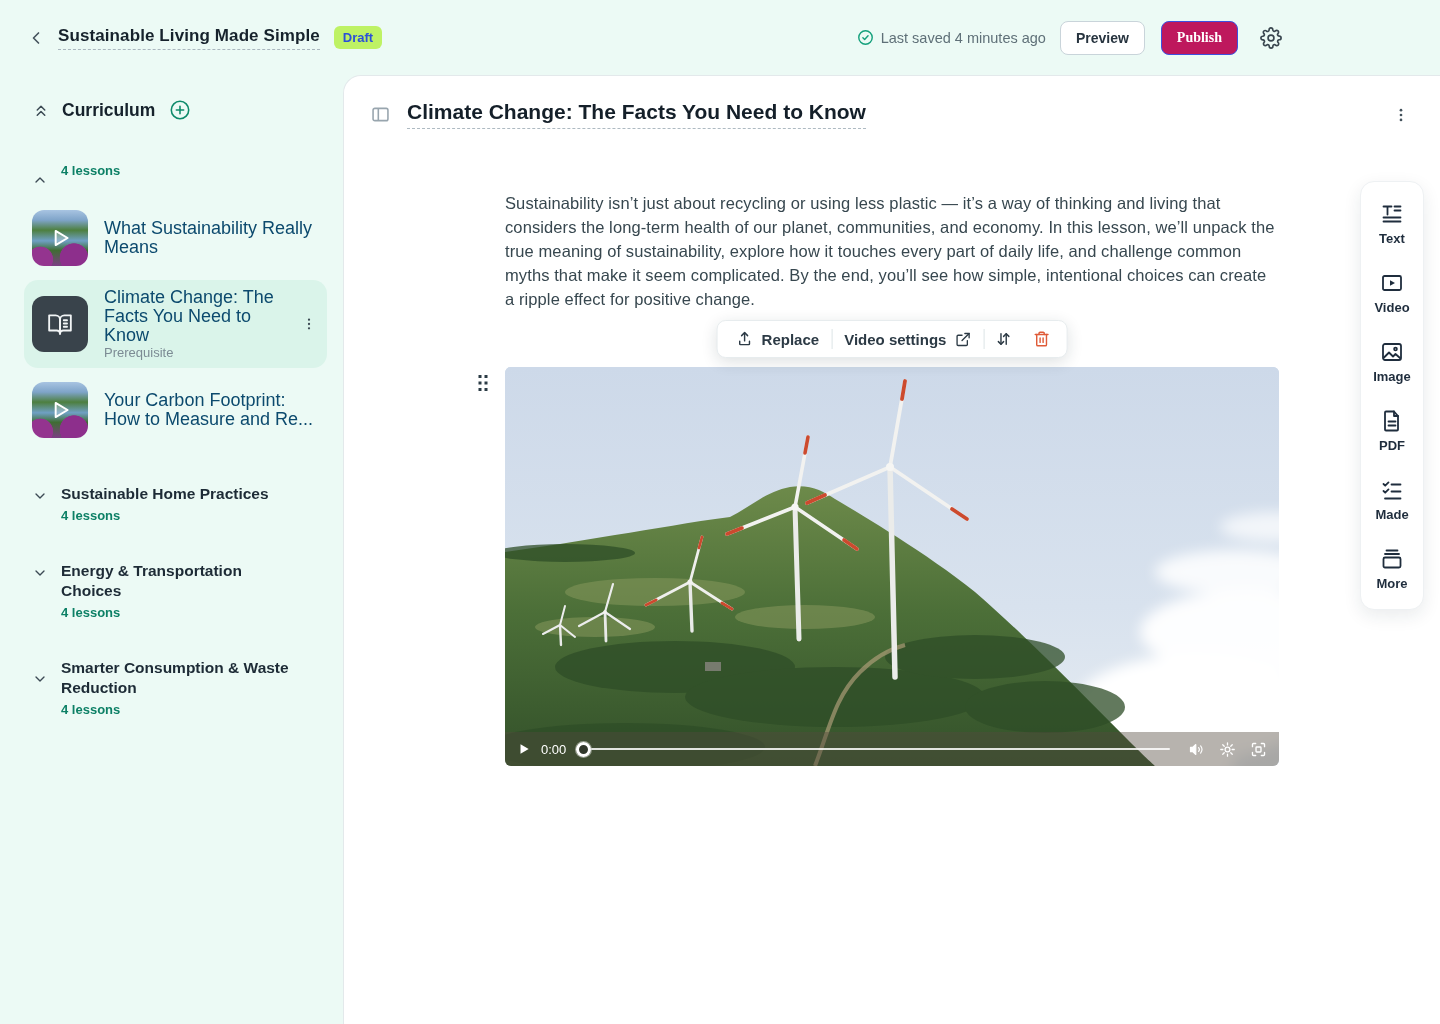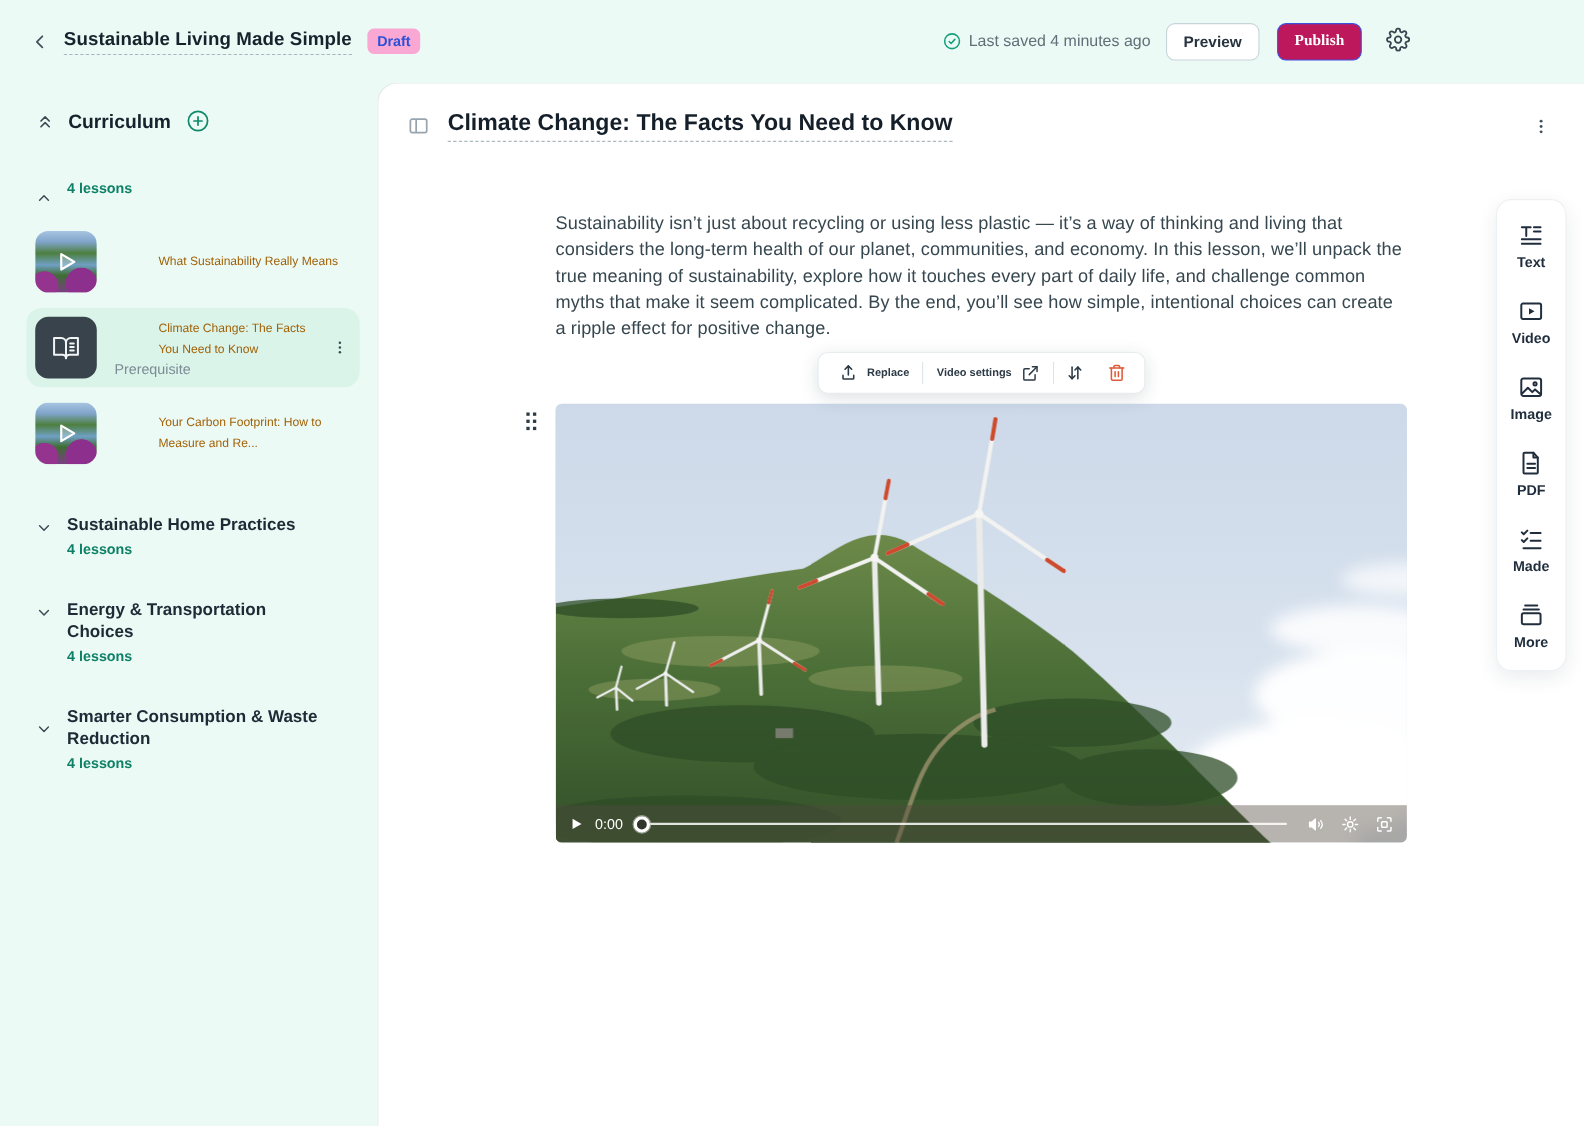--- a/index.html
+++ b/index.html
@@ -17,24 +17,24 @@
   .topbar {
     position:absolute; top:0; left:0; width:1308px; height:75px;
     display:flex; align-items:center; padding:0 22px;
   }
   .back-btn { width:28px; height:28px; display:flex; align-items:center; justify-content:center; cursor:pointer; color:#45535d; }
   .course-title {
     margin-left:8px; font-size:17px; font-weight:700; color:#16222c;
     border-bottom:1.5px dashed #a9b6be; padding-bottom:3px; letter-spacing:.1px;
   }
   .draft-badge {
-    margin-left:14px; background:#f9a8d4; color:#2b50d8; font-size:13px; font-weight:600;
+    margin-left:14px; background:#bef264; color:#2b50d8; font-size:13px; font-weight:600;
     padding:4px 9px; border-radius:6px;
   }
-  .topbar-right { margin-left:auto; display:flex; gap:14px; }
+  .topbar-right { margin-left:auto; display:flex; align-items:center; gap:14px; }
   .saved { display:flex; align-items:center; gap:7px; color:#5f7078; font-size:14.5px; }
   .saved .chk { color:#14a07c; }
   .btn { height:34px; border-radius:8px; font-size:14px; font-weight:600; padding:0 15px; display:flex; align-items:center; cursor:pointer; }
   .btn-preview { background:#fff; border:1px solid #c9d4da; color:#27343f; }
   .btn-publish { background:#be185d; border:1px solid #3c50e0; color:#fff; margin-left:2px;font-family:Liberation Serif, serif; }
   .gear-btn { width:30px; height:30px; display:flex; align-items:center; justify-content:center; color:#38454e; cursor:pointer; margin-left:4px; }
 
   
   .sidebar { position:absolute; top:75px; left:0; width:343px; bottom:0; padding:24px 16px 0 32px; overflow:hidden; }
   .cur-row { display:flex; align-items:center; gap:12px; }
@@ -57,21 +57,21 @@
     width:56px; height:56px; border-radius:12px; flex:0 0 auto; position:relative; overflow:hidden;
     background:
       radial-gradient(circle at 75% 85%, #8d2f8c 0 22%, transparent 23%),
       radial-gradient(circle at 15% 88%, #94348f 0 18%, transparent 19%),
       linear-gradient(180deg, #a8c4e2 0%, #7fa4c9 18%, #4d7f3f 36%, #6fa0c4 55%, #3f6d33 72%, #7c3d85 100%);
   }
   .thumb.dim { opacity:.55; }
   .thumb .play { position:absolute; inset:0; display:flex; align-items:center; justify-content:center; color:#fff; }
   .book-tile { width:56px; height:56px; border-radius:12px; flex:0 0 auto; background:#39434b; display:flex; align-items:center; justify-content:center; color:#f2f5f6; }
   .lesson-text { flex:1; min-width:0; }
-  .lesson-title { font-size:11px; color:#a16207; line-height:19px; font-weight:500;margin-left:40px; }
+  .lesson-title { font-size:18px; color:#0c4a6e; line-height:19px; font-weight:500; }
   .lesson-meta { display:flex; align-items:center; gap:6px; font-size:13px; color:#7c8b94; margin-top:0; }
   .lesson-kebab { color:#3c4a54; flex:0 0 auto; padding:2px; cursor:pointer; }
 
   
   .main {
     position:absolute; top:75px; left:343px; right:0; bottom:0;
     background:#fff; border:1px solid #e3e9eb; border-right:none; border-bottom:none;
     border-top-left-radius:18px;
   }
   .main-head { display:flex; align-items:center; padding:24px 26px 0 26px; }
@@ -85,21 +85,21 @@
   .content { position:relative; margin:62px 0 0 161px; width:774px; }
   .para { font-size:16.5px; line-height:24px; color:#37474f; letter-spacing:.1px; }
 
   .block-wrap { position:relative; margin-top:56px; }
   .float-toolbar {
     position:absolute; top:-47px; left:50%; transform:translateX(-50%);
     background:#fff; border:1px solid #e7ecee; border-radius:9px;
     box-shadow:0 4px 16px rgba(20,40,50,.14);
     display:flex; align-items:center; height:38px; padding:0 6px; z-index:5; white-space:nowrap;
   }
-  .tb-item { display:flex; align-items:center; gap:8px; padding:0 12px; font-size:10px; font-weight:600; color:#2c3a45; cursor:pointer; }
+  .tb-item { display:flex; align-items:center; gap:8px; padding:0 12px; font-size:15px; font-weight:600; color:#2c3a45; cursor:pointer; }
   .tb-item.icon-only { padding:0 10px; }
   .tb-sep { width:1px; height:20px; background:#dde4e7; }
   .tb-trash { color:#df5b38; }
 
   .drag-handle { position:absolute; left:-28px; top:6px; color:#2b3b45; cursor:grab; }
 
   .video { width:774px; height:399px; border-radius:6px; overflow:hidden; position:relative; background:#ccd9e8; }
   .vbar {
     position:absolute; left:0; right:0; bottom:0; height:34px;
     background:rgba(84,74,62,.42); display:flex; align-items:center; padding:0 12px; gap:10px;justify-content:space-between;

